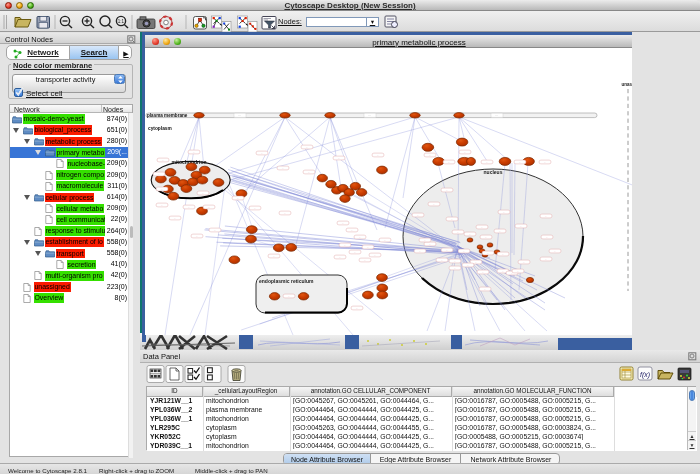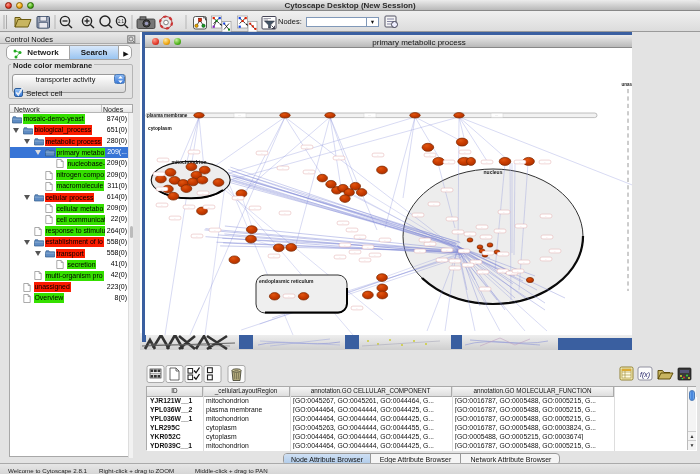--- a/index.html
+++ b/index.html
@@ -1,15 +1,15 @@
 <!DOCTYPE html>
 <html><head><meta charset="utf-8"><style>
 * { margin:0; padding:0; box-sizing:border-box; }
 body { width:700px; height:474px; font-family:"Liberation Sans",sans-serif; overflow:hidden; position:relative; background:#e3e3e3; }
-.abs { position:absolute; }
+.abs { position:absolute;text-decoration:underline; }
 </style></head><body>
 
 <div class="abs" style="left:0;top:0;width:700px;height:11px;background:linear-gradient(#ececec,#cdcdcd 60%,#b9b9b9);border-bottom:1px solid #888;border-radius:5px 5px 0 0">
   <div class="abs" style="left:4.5px;top:1.5px;width:7.5px;height:7.5px;border-radius:50%;background:radial-gradient(circle at 35% 30%,#ff9a8a,#e33a2a 60%,#a01000);border:0.5px solid #8a1500"></div>
   <div class="abs" style="left:15.5px;top:1.5px;width:7.5px;height:7.5px;border-radius:50%;background:radial-gradient(circle at 35% 30%,#ffe9a0,#f0a50f 60%,#a36a00);border:0.5px solid #8a6200"></div>
   <div class="abs" style="left:26.5px;top:1.5px;width:7.5px;height:7.5px;border-radius:50%;background:radial-gradient(circle at 35% 30%,#c8f0a0,#52b41e 60%,#1f7000);border:0.5px solid #226600"></div>
   <div class="abs" style="left:0;top:1px;width:700px;text-align:center;font-size:8px;font-weight:bold;color:#2a2a2a">Cytoscape Desktop (New Session)</div>
 </div>
 
 <div class="abs" style="left:0;top:11px;width:700px;height:21px;background:linear-gradient(#f0f0f0,#dcdcdc);border-bottom:1px solid #9a9a9a">
@@ -295,21 +295,21 @@
           <span style="position:absolute;left:23.5px;top:0.8px;background:#35e000;color:#000;font-size:6.9px;line-height:9.5px;padding:0 1px;white-space:nowrap;max-width:71.5px;overflow:hidden;display:inline-block">Overview</span>
           <span style="position:absolute;right:1px;top:1.2px;width:40px;text-align:right;white-space:nowrap;font-size:7px;color:#000">8(0)</span>
         </div>
     </div>
     <div class="abs" style="left:118px;top:8px;width:5px;height:345px;background:#f2f2f2;border-left:1px solid #ddd">
       <div class="abs" style="left:0.5px;top:113px;width:3.5px;height:12px;background:#bbb;border-radius:2px"></div>
     </div>
   </div>
 </div>
 
-<div class="abs" style="left:140px;top:32px;width:492px;height:318px;background:#ffffff;overflow:hidden">
+<div class="abs" style="left:140px;top:32px;width:492px;height:318px;background:#0f766e;overflow:hidden">
 
   <div class="abs" style="left:0;top:301px;width:560px;height:17px;background:linear-gradient(#f2f2f2,#cfcfcf)">
     <svg width="560" height="17" viewBox="0 0 560 17">
       <path d="M5 16 L10 7 L15 16 M13 15 L21 2 L29 16 M27 16 L35 2 L43 16 M39 3 L55 16 M55 3 L39 16 M56 16 L64 3 L71 16 M67 3 L87 16 M87 3 L67 16" stroke="#333" stroke-width="2.6" fill="none"></path>
       <path d="M2 13 L95 10" stroke="#555" stroke-width="0.9"></path>
       <path d="M8 11 L90 13" stroke="#777" stroke-width="0.6"></path>
       <rect x="99" y="1" width="14" height="15" fill="#3a5fa0"></rect>
       <path d="M118 12 C140 6 170 14 200 9" stroke="#99a0d8" stroke-width="0.8" fill="none"></path>
       <path d="M120 8 L200 12 M130 13 L190 6" stroke="#a8aedd" stroke-width="0.6" fill="none"></path>
       <rect x="205" y="1" width="14" height="15" fill="#3a5fa0"></rect>
@@ -663,20 +663,27 @@
 <rect x="46.0" y="186.1" width="12" height="3.8" rx="1.9" fill="#fff" stroke="#e0a4a4" stroke-width="0.45"></rect>
           <text x="52.0" y="189.1" font-size="2.4" fill="#c9a" text-anchor="middle" letter-spacing="0.2">...</text>
 <path d="M 537 286 L 548 275 M 541 286 L 548 279 M 545 286 L 548 283" stroke="#b0b0b0" stroke-width="1" fill="none"></path>
 </svg>
     </div>
   </div>
   <div class="abs" style="left:1.5px;top:303px;width:4.5px;height:7px;background:#3a5fa0"></div>
 </div>
 
 <div class="abs" style="left:140px;top:350px;width:560px;height:113px;background:#e3e3e3">
+  <div class="abs" style="left:0;top:0;width:560px;height:13px;background:linear-gradient(#e9e9e9,#d4d4d4);border-bottom:1px solid #b0b0b0">
+    <span style="position:absolute;left:3px;top:2px;font-size:7.5px;color:#111">Data Panel</span>
+    <svg width="9" height="9" viewBox="0 0 9 9" style="position:absolute;left:548px;top:2px">
+      <rect x="0.8" y="0.8" width="7" height="7" fill="none" stroke="#777" stroke-width="1"></rect>
+      <circle cx="4" cy="4" r="2" fill="none" stroke="#777" stroke-width="0.9"></circle>
+    </svg>
+  </div>
 
   <div class="abs" style="left:6px;top:14px;width:554px;height:21px">
     <div class="abs" style="left:0;top:0;width:105px;height:21px">
         <svg width="560" height="22" viewBox="0 0 560 22" style="position:absolute;left:0;top:0">
 <g>
 <rect x="1" y="1.5" width="17" height="17" rx="2" fill="#fbfbfb" stroke="#999" stroke-width="0.8"></rect>
 <rect x="4" y="5" width="11" height="9" fill="#fff" stroke="#333" stroke-width="0.7"></rect>
 <rect x="4.5" y="5.5" width="2.8" height="2.6" fill="#333"></rect>
             <rect x="8" y="5.5" width="2.8" height="2.6" fill="#333"></rect>
             <rect x="11.5" y="5.5" width="2.8" height="2.6" fill="#333"></rect>

